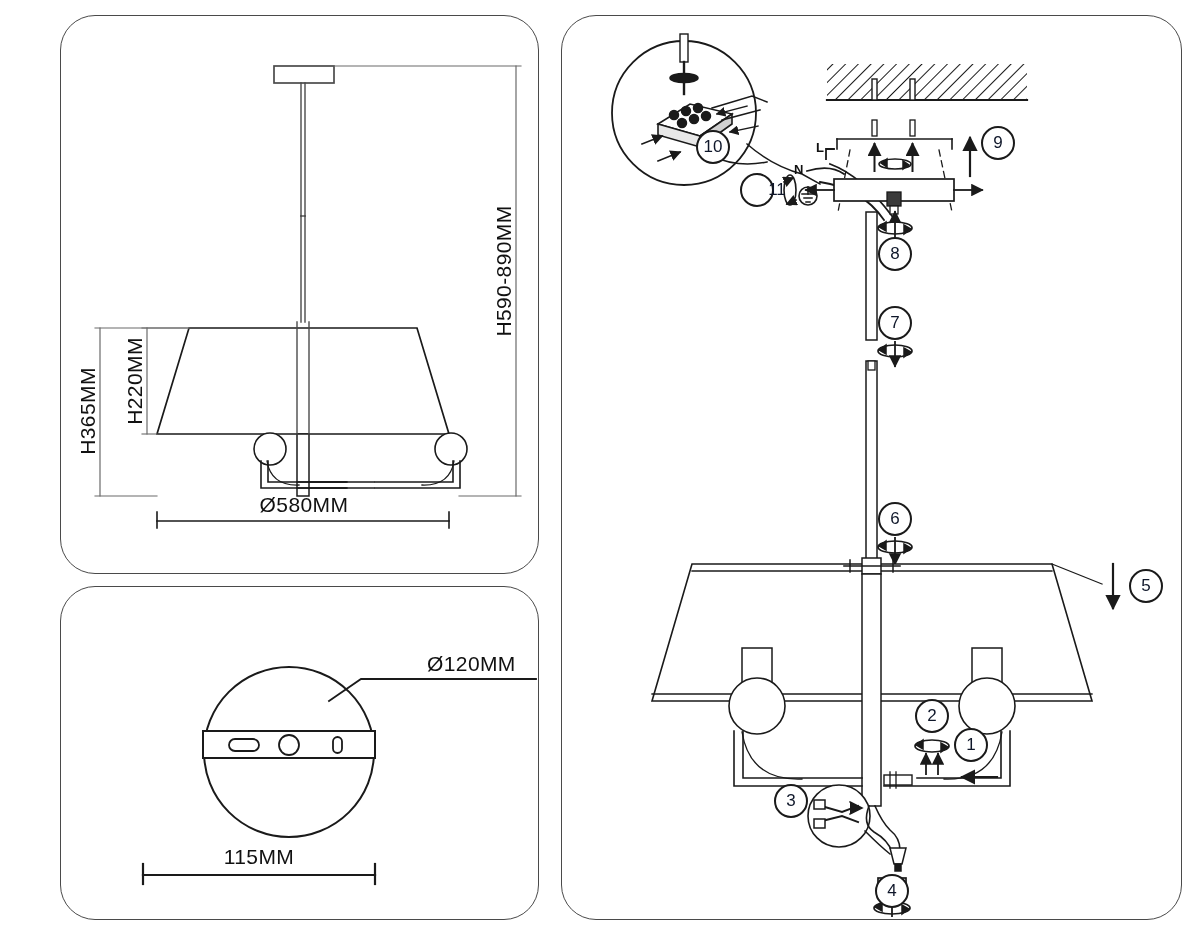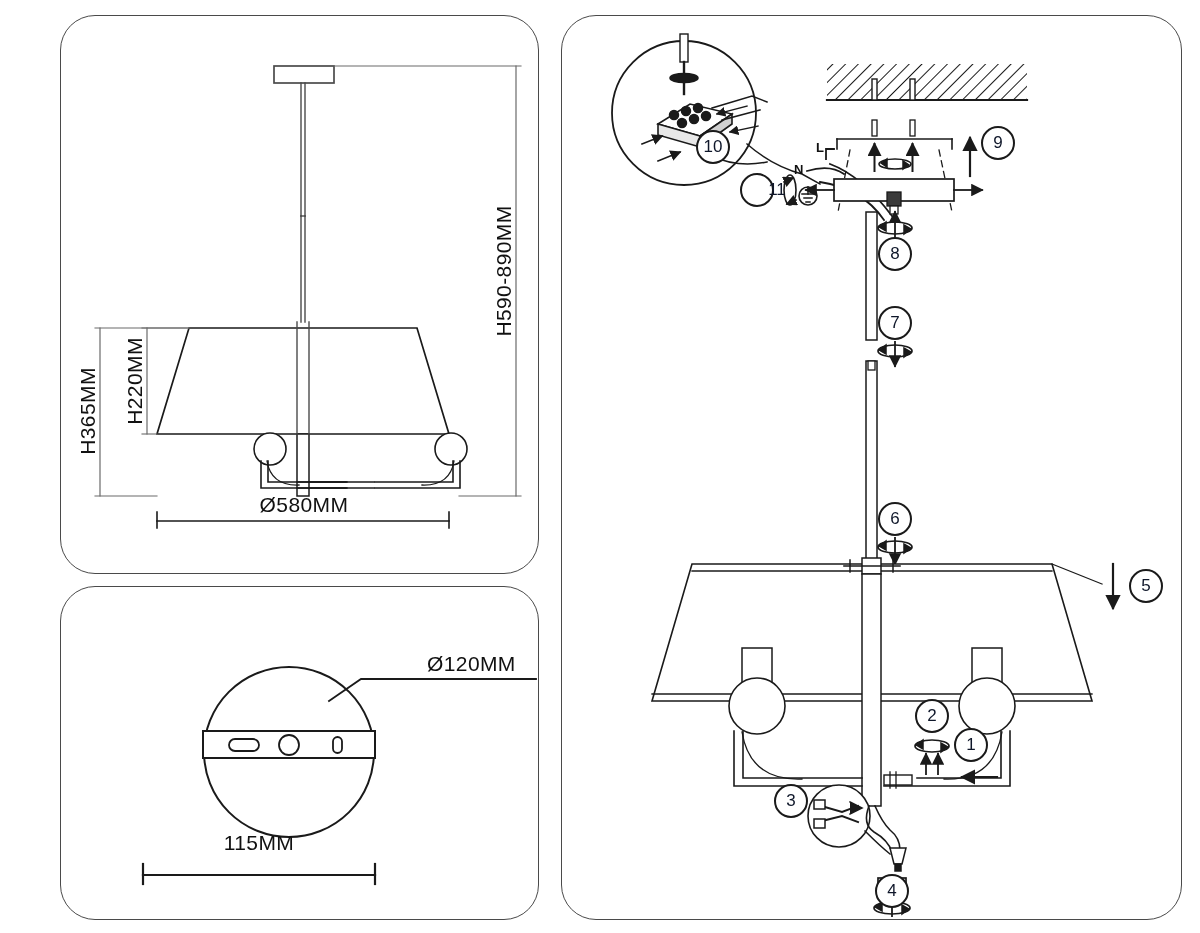--- a/index.html
+++ b/index.html
@@ -117,21 +117,21 @@
         <path d="M268,114 L300,92 L475,92" stroke="#1a1a1a" stroke-width="1.8"></path>
 
         <line x1="82" y1="288" x2="314" y2="288" stroke="#1a1a1a" stroke-width="2.2"></line>
         <line x1="82" y1="277" x2="82" y2="297" stroke="#1a1a1a" stroke-width="2.2"></line>
         <line x1="314" y1="277" x2="314" y2="297" stroke="#1a1a1a" stroke-width="2.2"></line>
       </g>
     </svg>
 
     <div class="lbl" style="left:346px;top:65px;margin-left:20px;">Ø120MM</div>
 
-    <div class="lbl" style="left:198px;top:244px;transform:translateX(-50%);">115MM</div>
+    <div class="lbl" style="left:198px;top:258px;transform:translateX(-50%);">115MM</div>
   </div>
 
   <div class="panel" id="panel-assembly">
     <svg width="619" height="903" viewBox="0 0 619 903">
       <defs>
         <pattern id="hatch" patternUnits="userSpaceOnUse" width="9" height="9" patternTransform="rotate(45)">
           <line x1="0" y1="0" x2="0" y2="9" stroke="#1a1a1a" stroke-width="2"></line>
         </pattern>
         <marker id="arrowS" markerWidth="7" markerHeight="7" refX="6" refY="3.5" orient="auto">
           <path d="M0,0 L7,3.5 L0,7 z" fill="#1a1a1a"></path>

